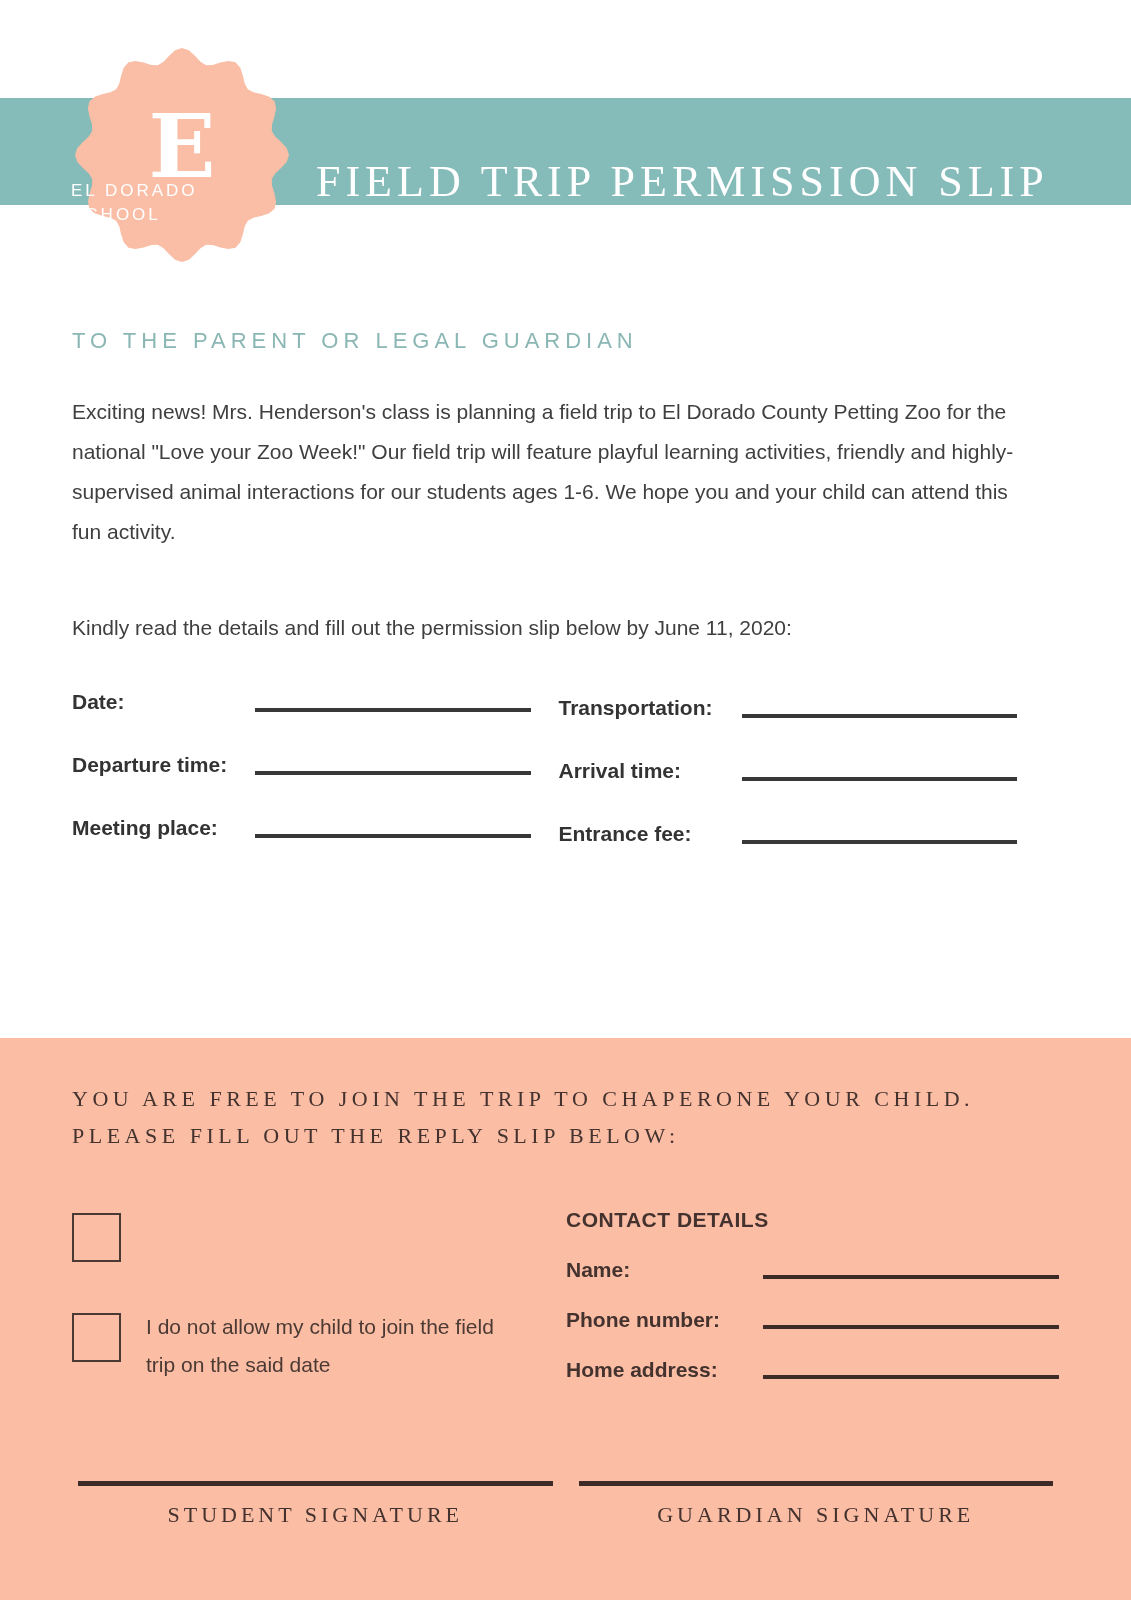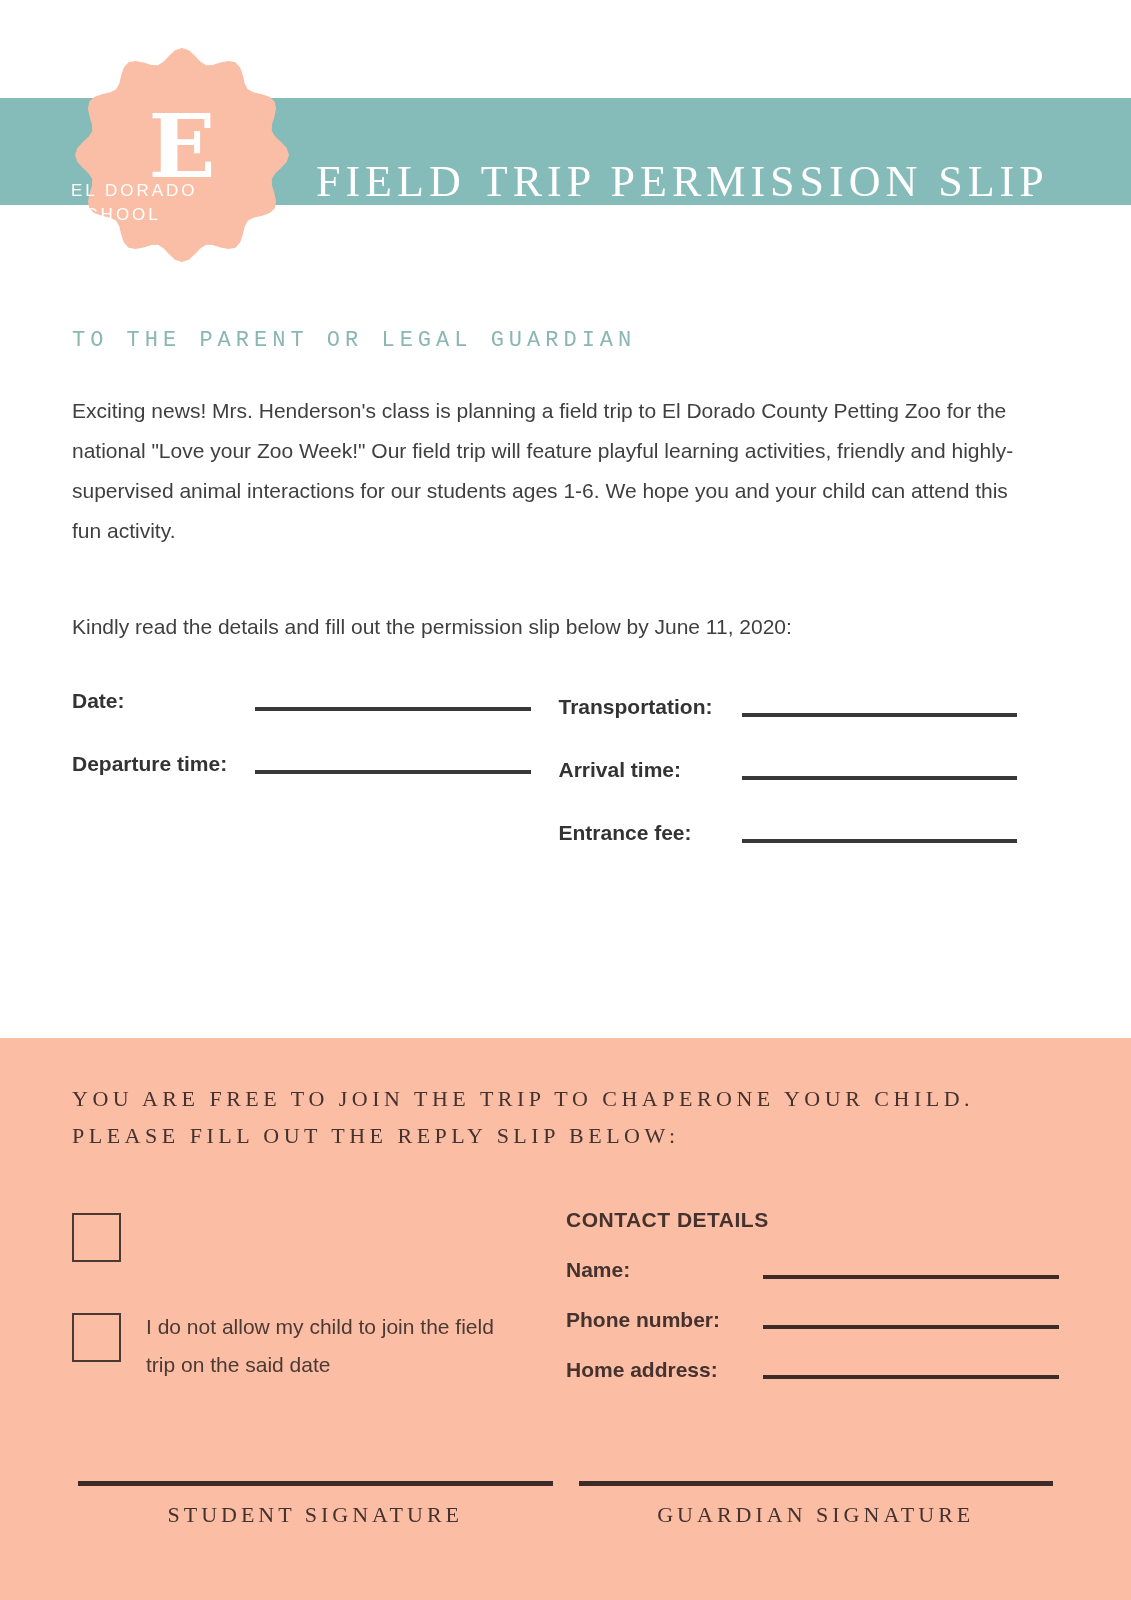--- a/index.html
+++ b/index.html
@@ -31,21 +31,21 @@
   .badge-name {
     position:absolute; left:0; width:100%; text-align:left;
     font-size:17px; letter-spacing:3px; color:#ffffff;
   }
   .badge-name.l1 { top:137px; }
   .badge-name.l2 { top:161px; }
 
   
   .content { position:absolute; top:0; left:0; right:0; padding:328px 114px 0 72px; }
   .salutation {
-    margin:0; font-family:Liberation Mono, monospace; font-weight:400;
+    margin:0; font-family:Liberation Sans, sans-serif; font-weight:400;
     font-size:22px; letter-spacing:5px; color:var(--teal-text, #8ab6b3);
   }
   .body-par { margin:38px 0 0 0; font-size:21px; line-height:40px; color:#3f3f3f; }
   .closing {
     margin-top:42px; font-family:"Liberation Serif", serif;
     font-size:21px; letter-spacing:3.5px; line-height:31px; color:var(--teal-text, #8ab6b3);
   }
   .instruction { margin:64px 0 0 0; font-size:21px; color:#3f3f3f; }
 
   .details { display:flex; gap:28px; margin-top:44px; }
@@ -114,20 +114,24 @@
     <div class="details">
       <div class="details-col">
         <div class="field-row">
           <span class="field-label">Date:</span>
           <span class="field-line"></span>
         </div>
         <div class="field-row">
           <span class="field-label">Departure time:</span>
           <span class="field-line"></span>
         </div>
+        <div class="field-row">
+          <span class="field-label">Meeting place:</span>
+          <span class="field-line"></span>
+        </div>
       </div>
       <div class="details-col right">
         <div class="field-row">
           <span class="field-label">Transportation:</span>
           <span class="field-line"></span>
         </div>
         <div class="field-row">
           <span class="field-label">Arrival time:</span>
           <span class="field-line"></span>
         </div>

